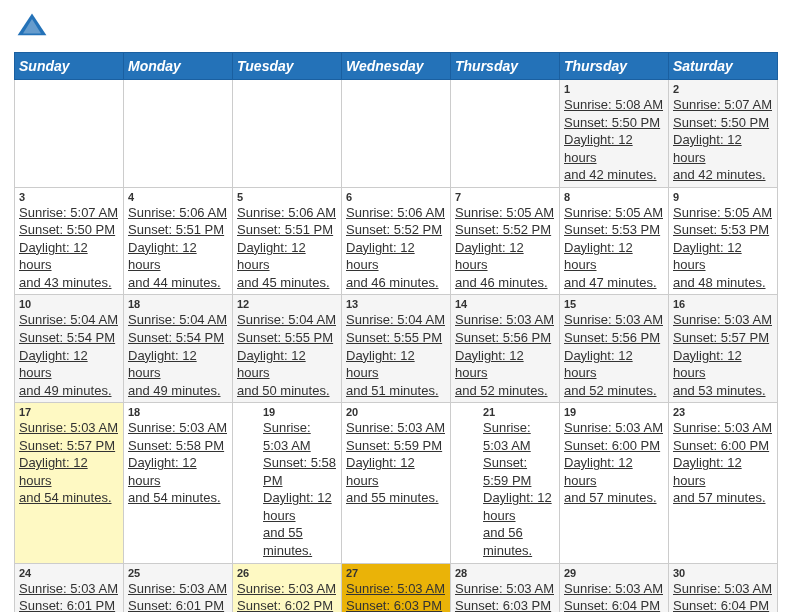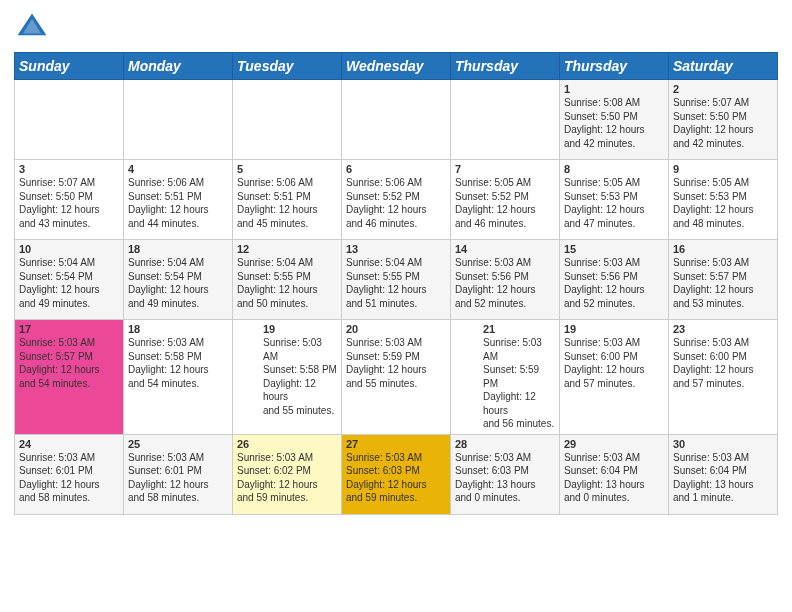--- a/index.html
+++ b/index.html
@@ -89,23 +89,24 @@
     .calendar tr:nth-child(even) td {
       background: #fff;
     }
     .day-num {
       font-size: 11px;
       font-weight: bold;
       display: block;
       margin-bottom: 1px;
     }
     .day-info {
-      font-size: 10px;
+      font-size: 13px;
       line-height: 1.35;
       color: #333;
+      text-decoration: underline;
     }
     .empty-cell {
       background: #fff !important;
     }
   </style>
 </head>
 <body>
 
 <div class="page">
   <div class="header">
@@ -207,21 +208,21 @@
           <td style="background: rgb(245, 245, 245);">
             <span class="day-num">15</span>
             <div class="day-info">Sunrise: 5:03 AM<br>Sunset: 5:56 PM<br>Daylight: 12 hours<br>and 52 minutes.</div>
           </td>
           <td style="background: rgb(245, 245, 245);">
             <span class="day-num">16</span>
             <div class="day-info">Sunrise: 5:03 AM<br>Sunset: 5:57 PM<br>Daylight: 12 hours<br>and 53 minutes.</div>
           </td>
         </tr>
         <tr>
-          <td style="background: #ec4899;">
+          <td style="background: #fef9c3;">
             <span class="day-num">17</span>
             <div class="day-info">Sunrise: 5:03 AM<br>Sunset: 5:57 PM<br>Daylight: 12 hours<br>and 54 minutes.</div>
           </td>
           <td style="background: rgb(255, 255, 255);">
             <span class="day-num">18</span>
             <div class="day-info">Sunrise: 5:03 AM<br>Sunset: 5:58 PM<br>Daylight: 12 hours<br>and 54 minutes.</div>
           </td>
           <td style="background: rgb(255, 255, 255); padding-left: 30px;">
             <span class="day-num">19</span>
             <div class="day-info">Sunrise: 5:03 AM<br>Sunset: 5:58 PM<br>Daylight: 12 hours<br>and 55 minutes.</div>

